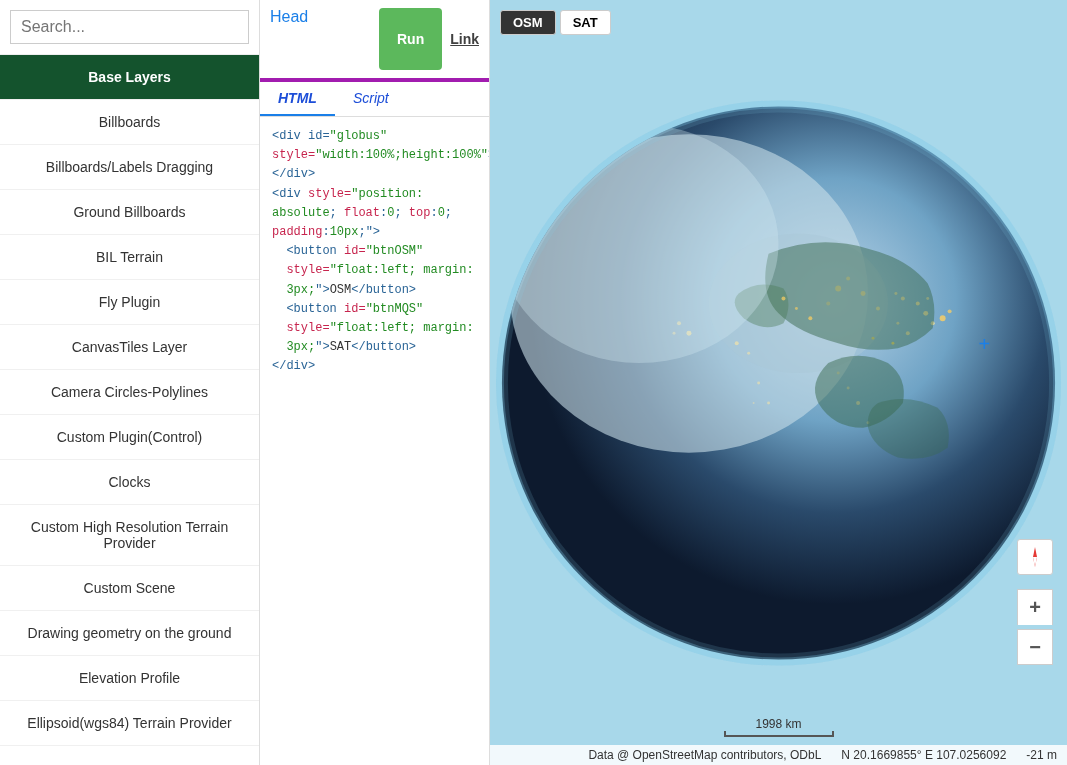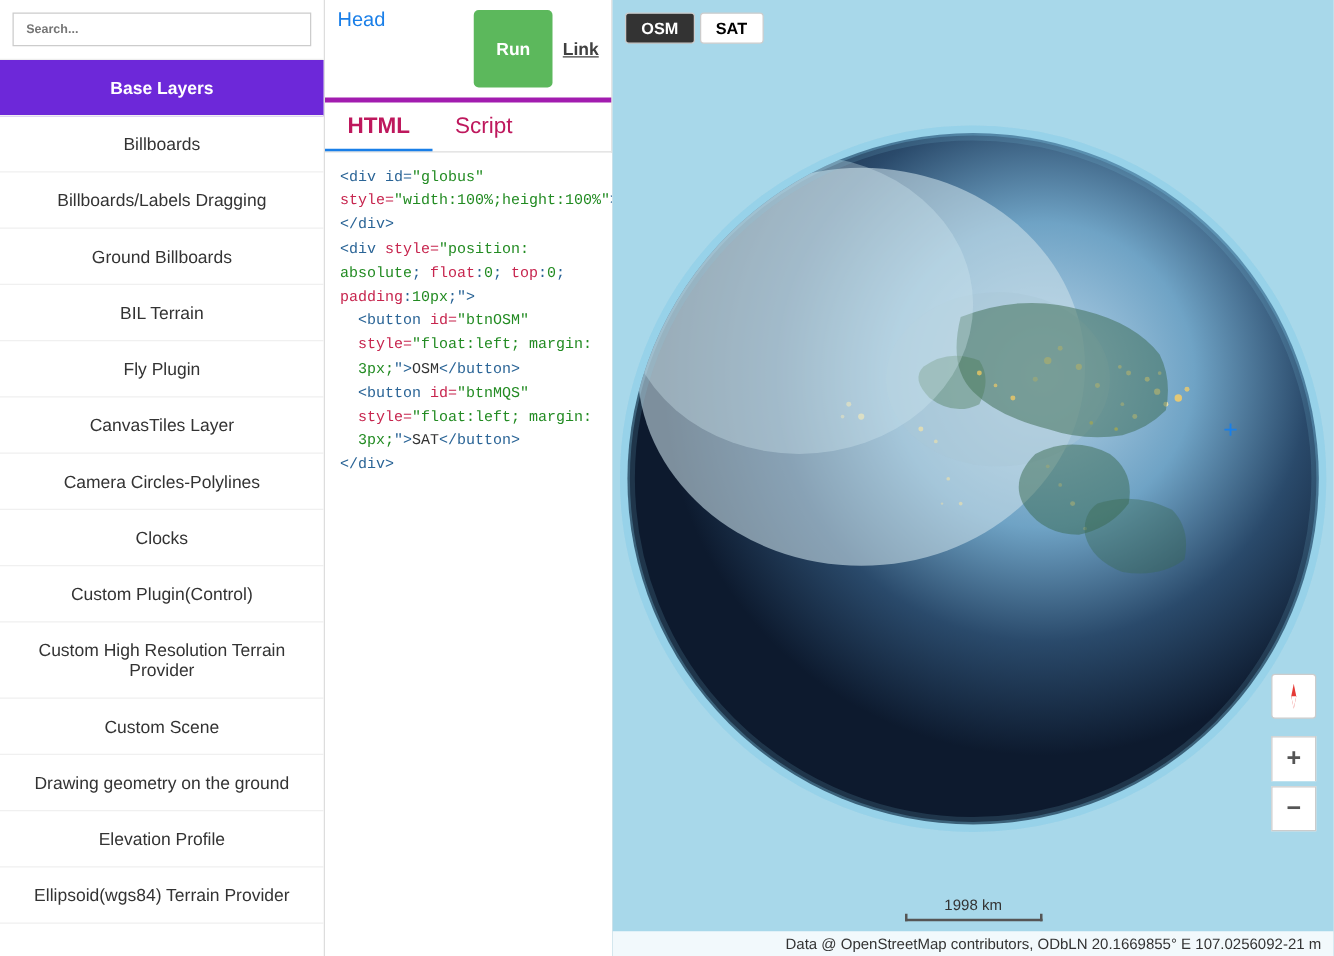--- a/index.html
+++ b/index.html
@@ -17,35 +17,34 @@
     }
     #search-box {
       padding: 10px;
       border-bottom: 1px solid #eee;
     }
     #search-input {
       width: 100%;
       padding: 7px 10px;
       border: 1px solid #ccc;
       border-radius: 0;
-      font-size: 10px;
+      font-size: 16px;
       outline: none;
-      font-weight: bold;
     }
     .nav-item {
       padding: 14px 16px;
       text-align: center;
       cursor: pointer;
       font-size: 14px;
       color: #333;
       border-bottom: 1px solid #f0f0f0;
       user-select: none;
     }
     .nav-item.active {
-      background: #6d28d9;
+      background: #14532d;
       color: #fff;
       font-weight: bold;
     }
 
     
     #middle-panel {
       width: 230px;
       min-width: 230px;
       background: #fff;
       display: flex;
@@ -85,23 +84,24 @@
     }
     #tab-bar {
       display: flex;
       border-bottom: 1px solid #ddd;
     }
     .tab-btn {
       padding: 8px 18px;
       background: none;
       border: none;
       cursor: pointer;
-      font-size: 18px;
-      color: #be185d;
+      font-size: 14px;
+      color: #1d4ed8;
       border-bottom: 2px solid transparent;
+      font-style: italic;
     }
     .tab-btn.active {
       border-bottom: 2px solid #1a7fe8;
       font-weight: bold;
     }
     #code-area {
       flex: 1;
       padding: 10px 12px;
       overflow-y: auto;
       font-family: 'Courier New', monospace;
@@ -197,20 +197,21 @@
       bottom: 0;
       right: 0;
       left: 0;
       background: rgba(255,255,255,0.85);
       padding: 3px 10px;
       font-size: 12px;
       color: #333;
       display: flex;
       justify-content: flex-end;
       align-items: center;
+      gap: 20px;
     }
     #scale-bar {
       position: absolute;
       bottom: 28px;
       left: 50%;
       transform: translateX(-50%);
       display: flex;
       flex-direction: column;
       align-items: center;
       font-size: 12px;
@@ -241,22 +242,22 @@
   <div id="nav-list">
 
   <div class="nav-item active">Base Layers</div>
       <div class="nav-item">Billboards</div>
       <div class="nav-item">Billboards/Labels Dragging</div>
       <div class="nav-item">Ground Billboards</div>
       <div class="nav-item">BIL Terrain</div>
       <div class="nav-item">Fly Plugin</div>
       <div class="nav-item">CanvasTiles Layer</div>
       <div class="nav-item">Camera Circles-Polylines</div>
+      <div class="nav-item">Custom Plugin(Control)</div>
       <div class="nav-item">Clocks</div>
-      <div class="nav-item">Custom Plugin(Control)</div>
       <div class="nav-item">Custom High Resolution Terrain Provider</div>
       <div class="nav-item">Custom Scene</div>
       <div class="nav-item">Drawing geometry on the ground</div>
       <div class="nav-item">Elevation Profile</div>
       <div class="nav-item">Ellipsoid(wgs84) Terrain Provider</div>
     </div>
 </div>
 
 <div id="middle-panel">
   <div id="middle-header">

